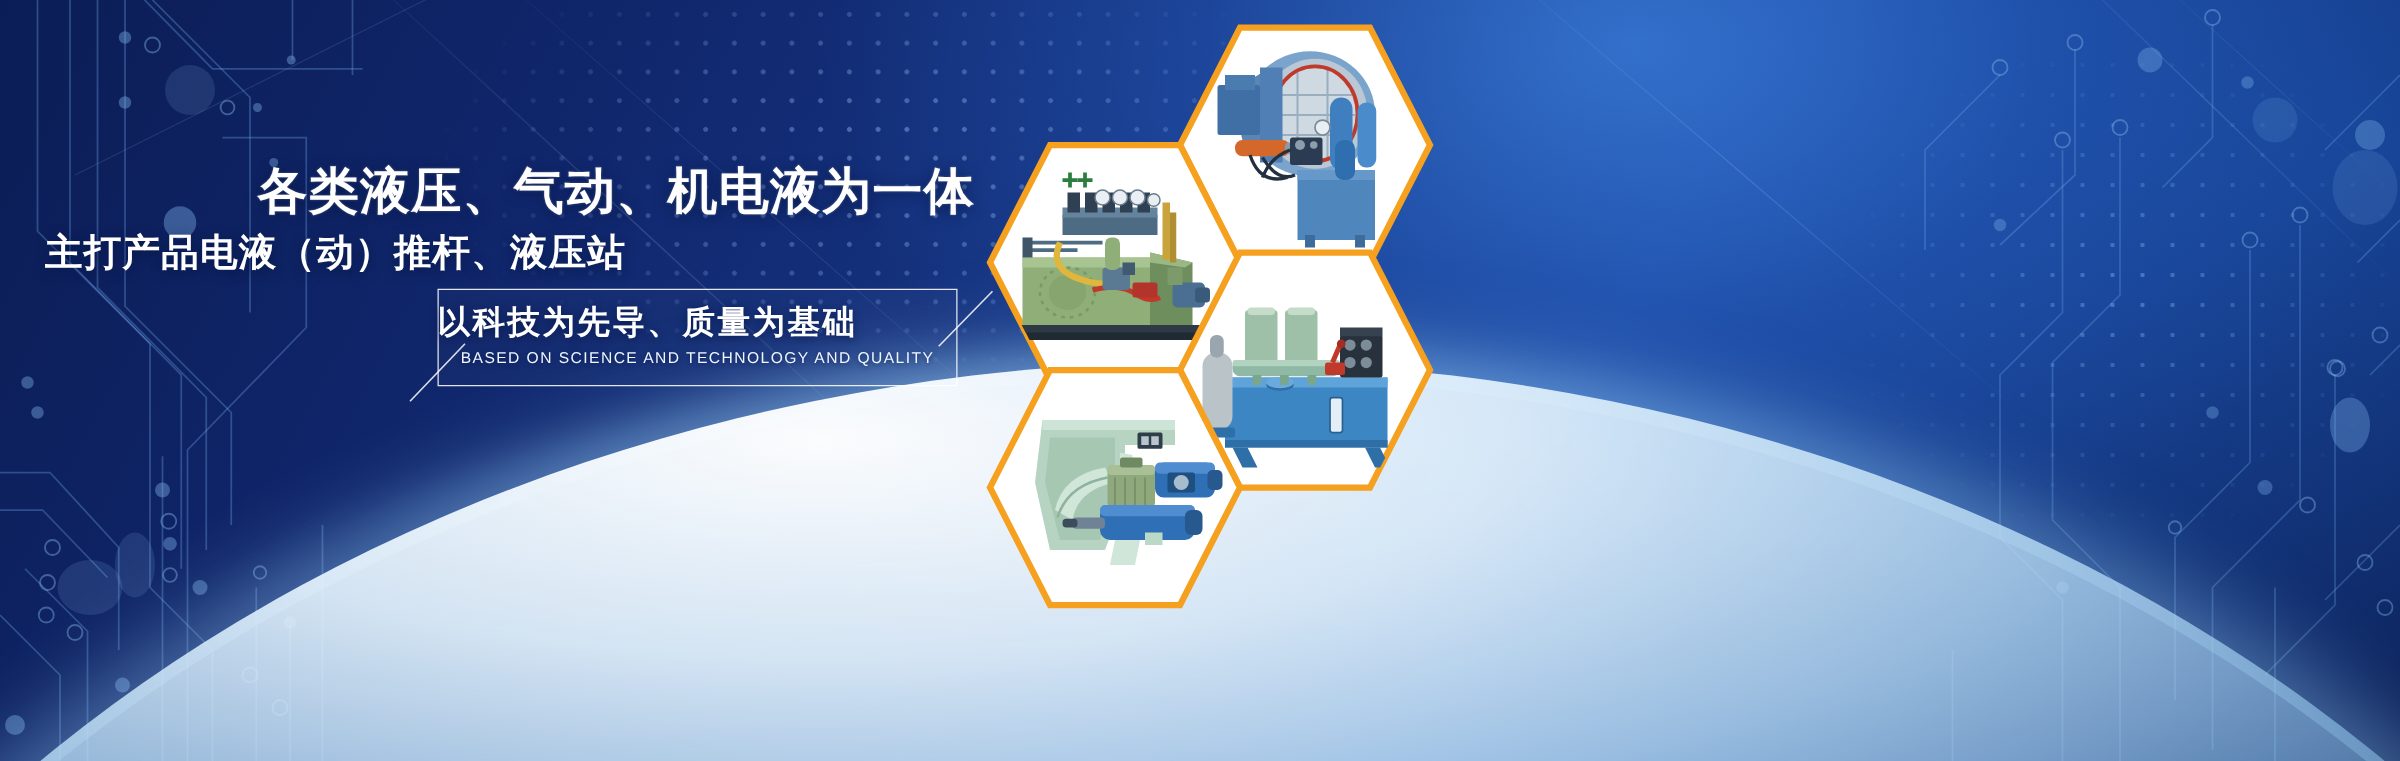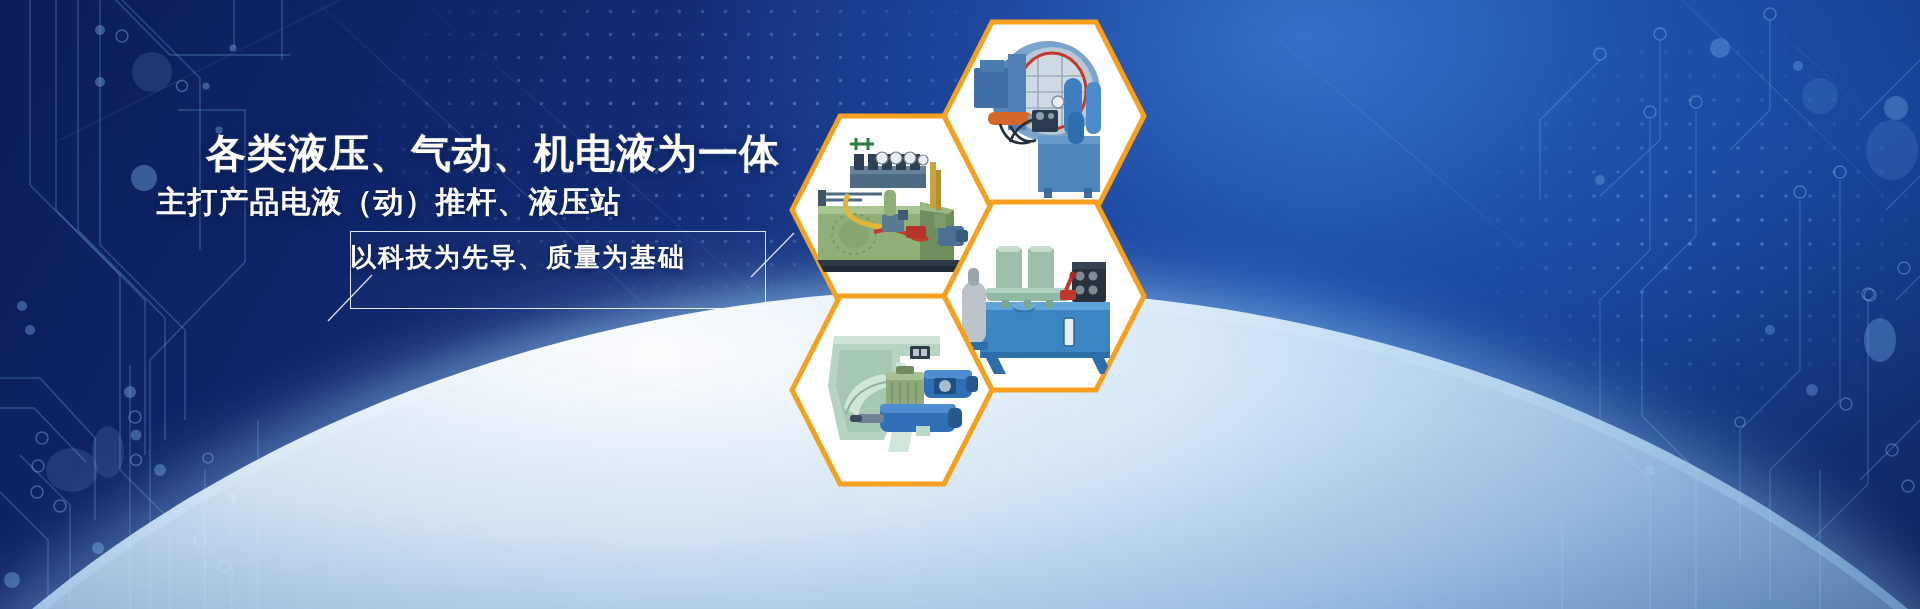--- a/index.html
+++ b/index.html
@@ -75,21 +75,21 @@
   .headline {
     position:absolute; left:0; top:130px; width:780px;
     text-align:right;
     font-size:40px; font-weight:bold; color:#ffffff;
     letter-spacing:1px; line-height:1.18;
     text-shadow:0 2px 10px rgba(4,20,66,.70), 0 0 2px rgba(255,255,255,.35);
     white-space:nowrap;
   }
   .subhead {
     position:absolute; left:0; top:182px; width:742px;
-    text-align:center;
+    text-align:left;
     font-size:30px; font-weight:bold; color:#ffffff;
     letter-spacing:1px;
     text-shadow:0 2px 9px rgba(4,20,66,.70);
     white-space:nowrap;
     padding-left:36px;
   }
 
   .slogan-wrap { position:absolute; left:326px; top:231px; width:440px; height:86px; }
   .slogan-box {
     position:absolute; left:24px; top:0; width:416px; height:78px;
@@ -258,20 +258,21 @@
     <div class="headline">各类液压、气动、机电液为一体</div>
     <div class="subhead">主打产品电液（动）推杆、液压站</div>
 
     <div class="slogan-wrap">
       <svg class="slash" viewBox="0 0 470 96">
         <path d="M2 90 L46 44" stroke="#ffffff" stroke-opacity=".85" stroke-width="1.3" fill="none"></path>
         <path d="M425 46 L468 2" stroke="#ffffff" stroke-opacity=".85" stroke-width="1.3" fill="none"></path>
       </svg>
       <div class="slogan-box"></div>
       <div class="slogan-cn">以科技为先导、质量为基础</div>
+      <div class="slogan-en">BASED ON SCIENCE AND TECHNOLOGY AND QUALITY</div>
     </div>
 
   </div>
 
   <div class="hexes">
 
     <div class="hex" style="left:180px; top:16px; width:208px; height:200px;">
       <svg viewBox="0 0 208 200" width="208" height="200">
         <defs>
           <clipPath id="cpA">

